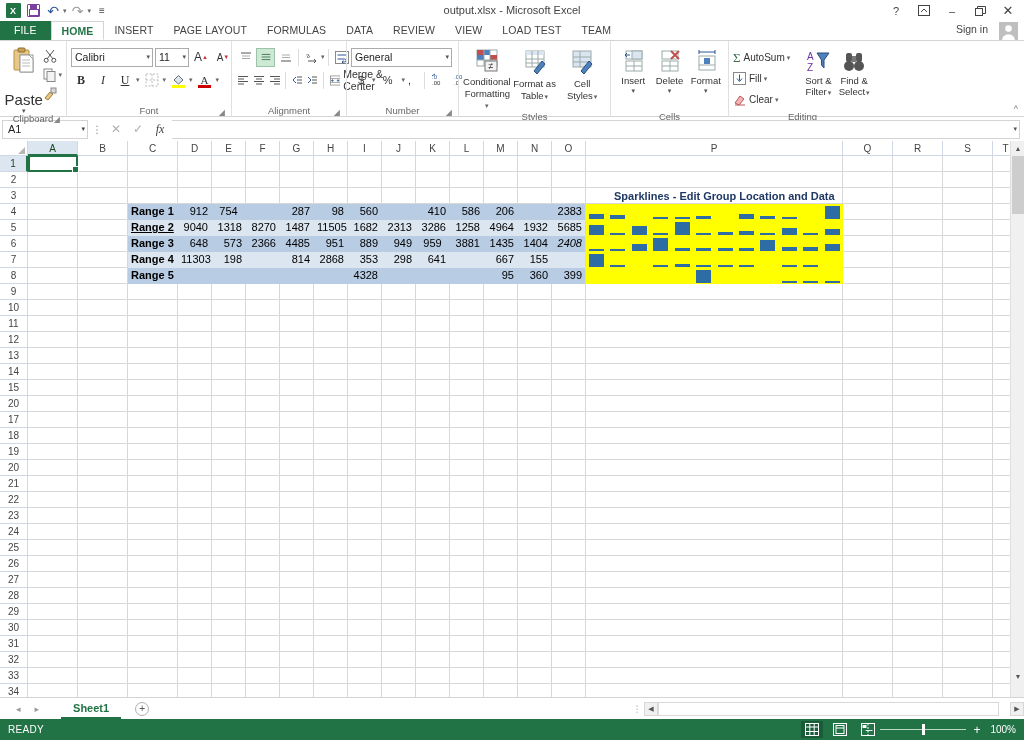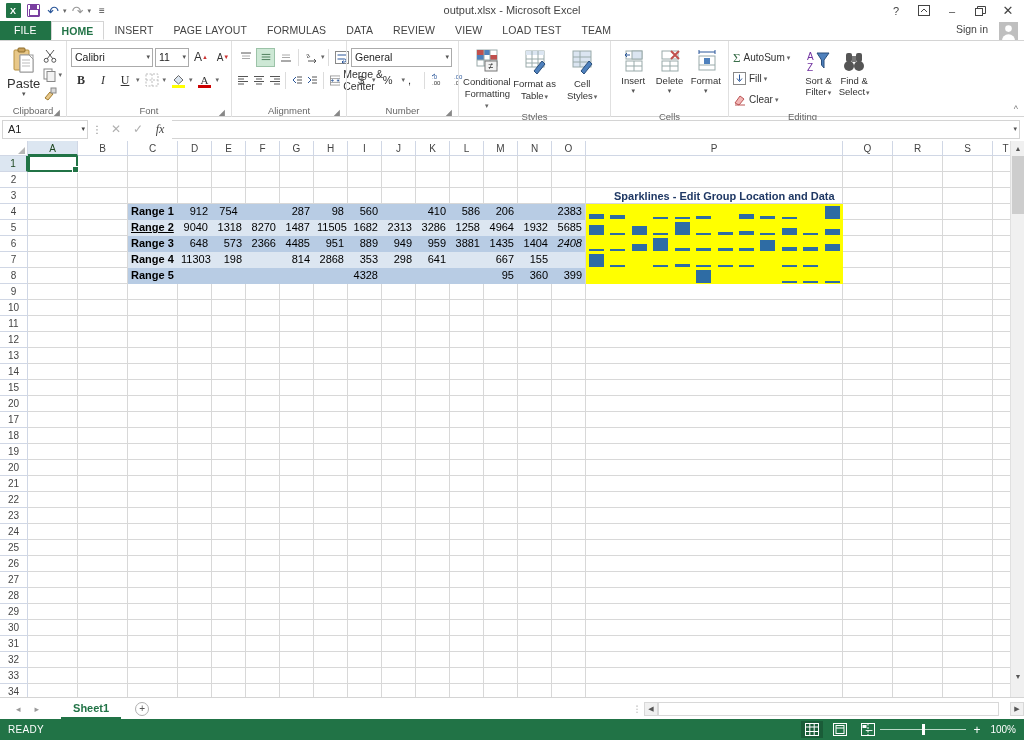--- a/index.html
+++ b/index.html
@@ -67,21 +67,21 @@
   .rgroup-label{
     height:12px; text-align:center; font-size:9.5px; color:#666; position:relative;
   }
   .rgroup-launch{ position:absolute; right:2px; bottom:0px; font-size:8px; color:#888;}
   .collapse-ribbon{ position:absolute; right:6px; bottom:2px; font-size:9px; color:#777; cursor:default;}
 
   
   .clip-col{display:flex;}
   .paste-btn{width:44px;display:flex;flex-direction:column;align-items:center;justify-content:flex-start;cursor:default;padding-top:2px;}
   .paste-ico{width:26px;height:28px;position:relative;}
-  .paste-lbl{font-size:13px;color:#333;margin-top:1px;}
+  .paste-lbl{font-size:15px;color:#333;margin-top:16px;}
   .paste-caret{font-size:7px;color:#555;line-height:5px;}
   .clip-small{display:flex;flex-direction:column;gap:3px;padding-top:3px;}
   .csmall{height:16px;display:flex;align-items:center;gap:2px;font-size:9px;color:#444;cursor:default;}
 
   
   .font-rows{display:flex;flex-direction:column;gap:3px;padding-top:2px;}
   .frow{display:flex;align-items:center;gap:2px;height:20px;}
   .combo{
     border:1px solid #ababab;background:#fff;height:19px;display:flex;align-items:center;
     font-size:10.5px;color:#222;padding:0 2px 0 3px;
@@ -932,21 +932,21 @@
         <div class="cell r" style="left: 524px; top: 64px; width: 33px;">5685</div>
         <div class="cell bandA" style="left: 100px; top: 80px; width: 457px;"></div>
         <div class="cell b" style="left: 100px; top: 80px; width: 50px;">Range 3</div>
         <div class="cell r" style="left: 150px; top: 80px; width: 33px;">648</div>
         <div class="cell r" style="left: 184px; top: 80px; width: 33px;">573</div>
         <div class="cell r" style="left: 218px; top: 80px; width: 33px;">2366</div>
         <div class="cell r" style="left: 252px; top: 80px; width: 33px;">4485</div>
         <div class="cell r" style="left: 286px; top: 80px; width: 33px;">951</div>
         <div class="cell r" style="left: 320px; top: 80px; width: 33px;">889</div>
         <div class="cell r" style="left: 354px; top: 80px; width: 33px;">949</div>
-        <div class="cell r" style="left: 388px; top: 80px; width: 33px;">959</div>
+        <div class="cell r" style="left: 388px; top: 80px; width: 33px; text-align: center;">959</div>
         <div class="cell r" style="left: 422px; top: 80px; width: 33px;">3881</div>
         <div class="cell r" style="left: 456px; top: 80px; width: 33px;">1435</div>
         <div class="cell r" style="left: 490px; top: 80px; width: 33px;">1404</div>
         <div class="cell r" style="left: 524px; top: 80px; width: 33px; font-style: italic;">2408</div>
         <div class="cell bandB" style="left: 100px; top: 96px; width: 457px;"></div>
         <div class="cell b" style="left: 100px; top: 96px; width: 50px;">Range 4</div>
         <div class="cell r" style="left: 150px; top: 96px; width: 33px;">11303</div>
         <div class="cell r" style="left: 184px; top: 96px; width: 33px;">198</div>
         <div class="cell r" style="left: 218px; top: 96px; width: 33px;"></div>
         <div class="cell r" style="left: 252px; top: 96px; width: 33px;">814</div>

